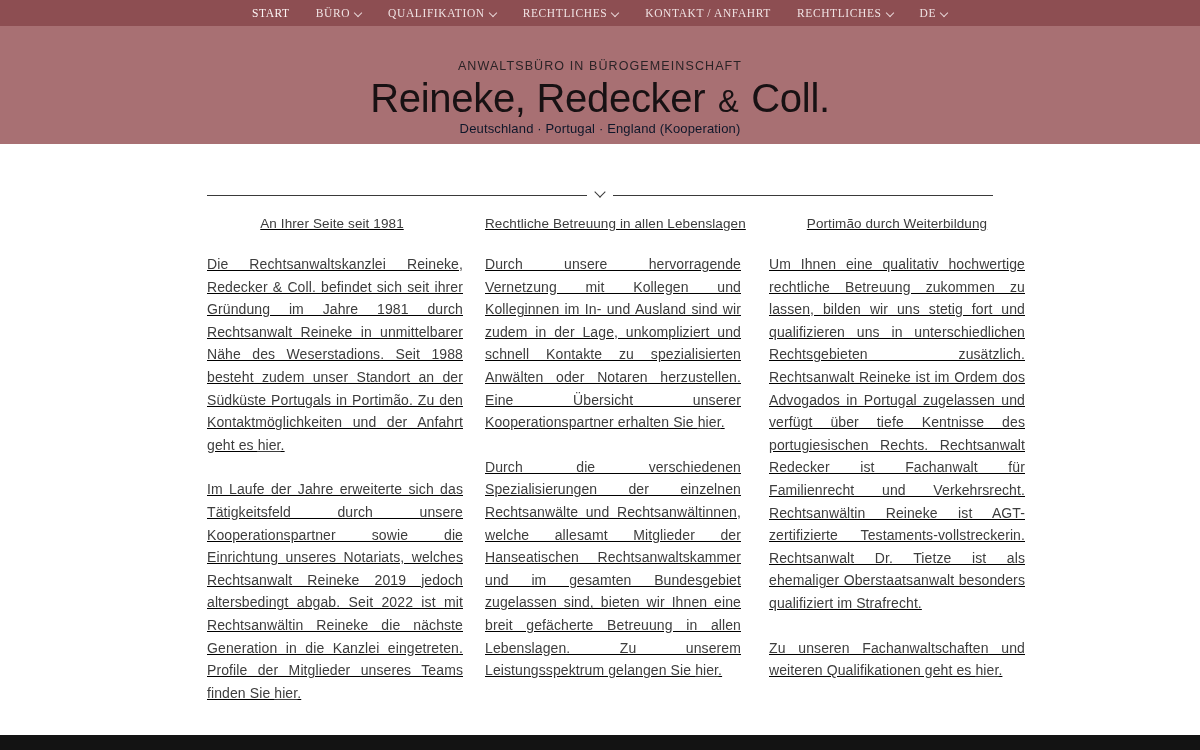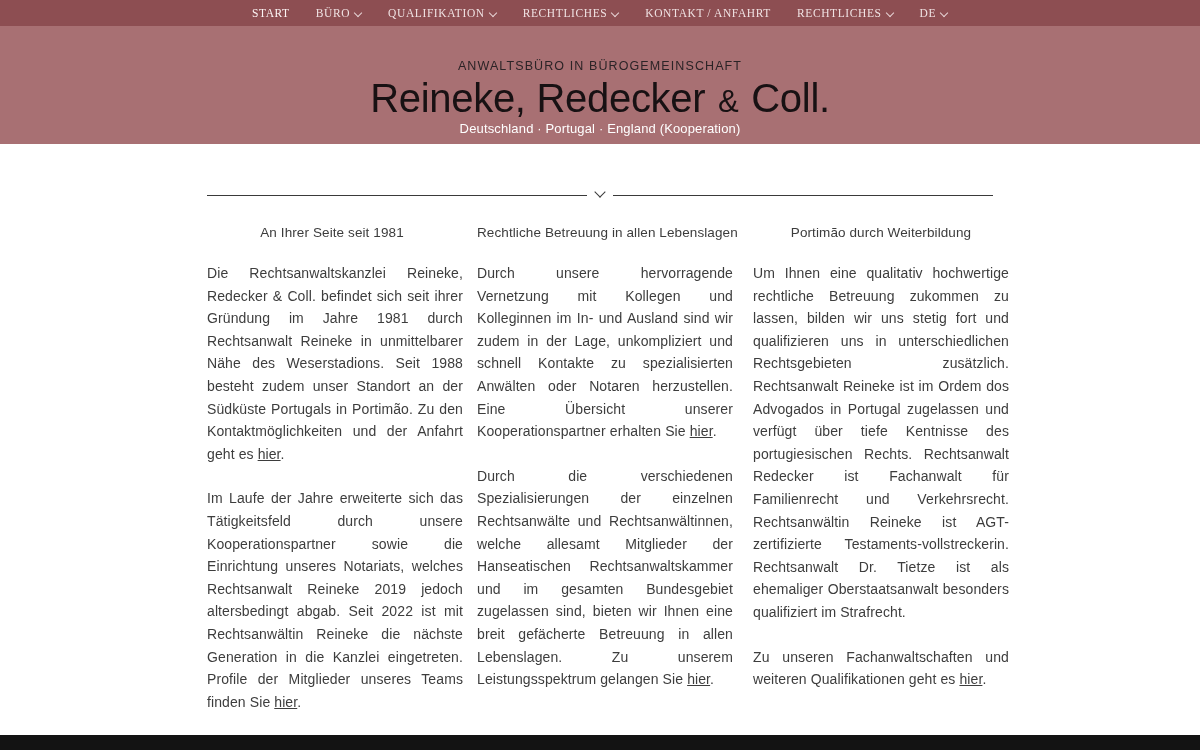--- a/index.html
+++ b/index.html
@@ -74,21 +74,21 @@
     font-size: 40px;
     font-weight: 400;
     letter-spacing: -0.3px;
     line-height: 1.15;
   }
   .hero-title .amp {
     font-size: 31px;
     padding: 0 2px;
   }
   .hero-sub {
-    color: #ffffff;
+    color: #0f172a;
     font-size: 13px;
     letter-spacing: 0.15px;
   }
 
   
   .page {
     width: 786px;
     margin: 0 auto;
     padding-top: 44px;
   }
@@ -119,22 +119,23 @@
     width: 7px; height: 7px;
     border-right: 1.1px solid #3a3a3a;
     border-bottom: 1.1px solid #3a3a3a;
     transform: rotate(45deg);
     position: relative;
     top: -2px;
   }
 
   .columns {
     display: flex;
-    gap: 8px;
-    margin-top: 23px;
+    gap: 16px;
+    margin-top: 14px;
+    text-decoration: underline;
   }
   .col {
     width: 262px;
     padding: 0 0px;
   }
   .col + .col { margin-left: 0px; }
   .col-inner { width: 256px; }
   .col:nth-child(2) .col-inner { margin-left: 6px; }
   .col:nth-child(3) .col-inner { margin-left: 12px; }
 

